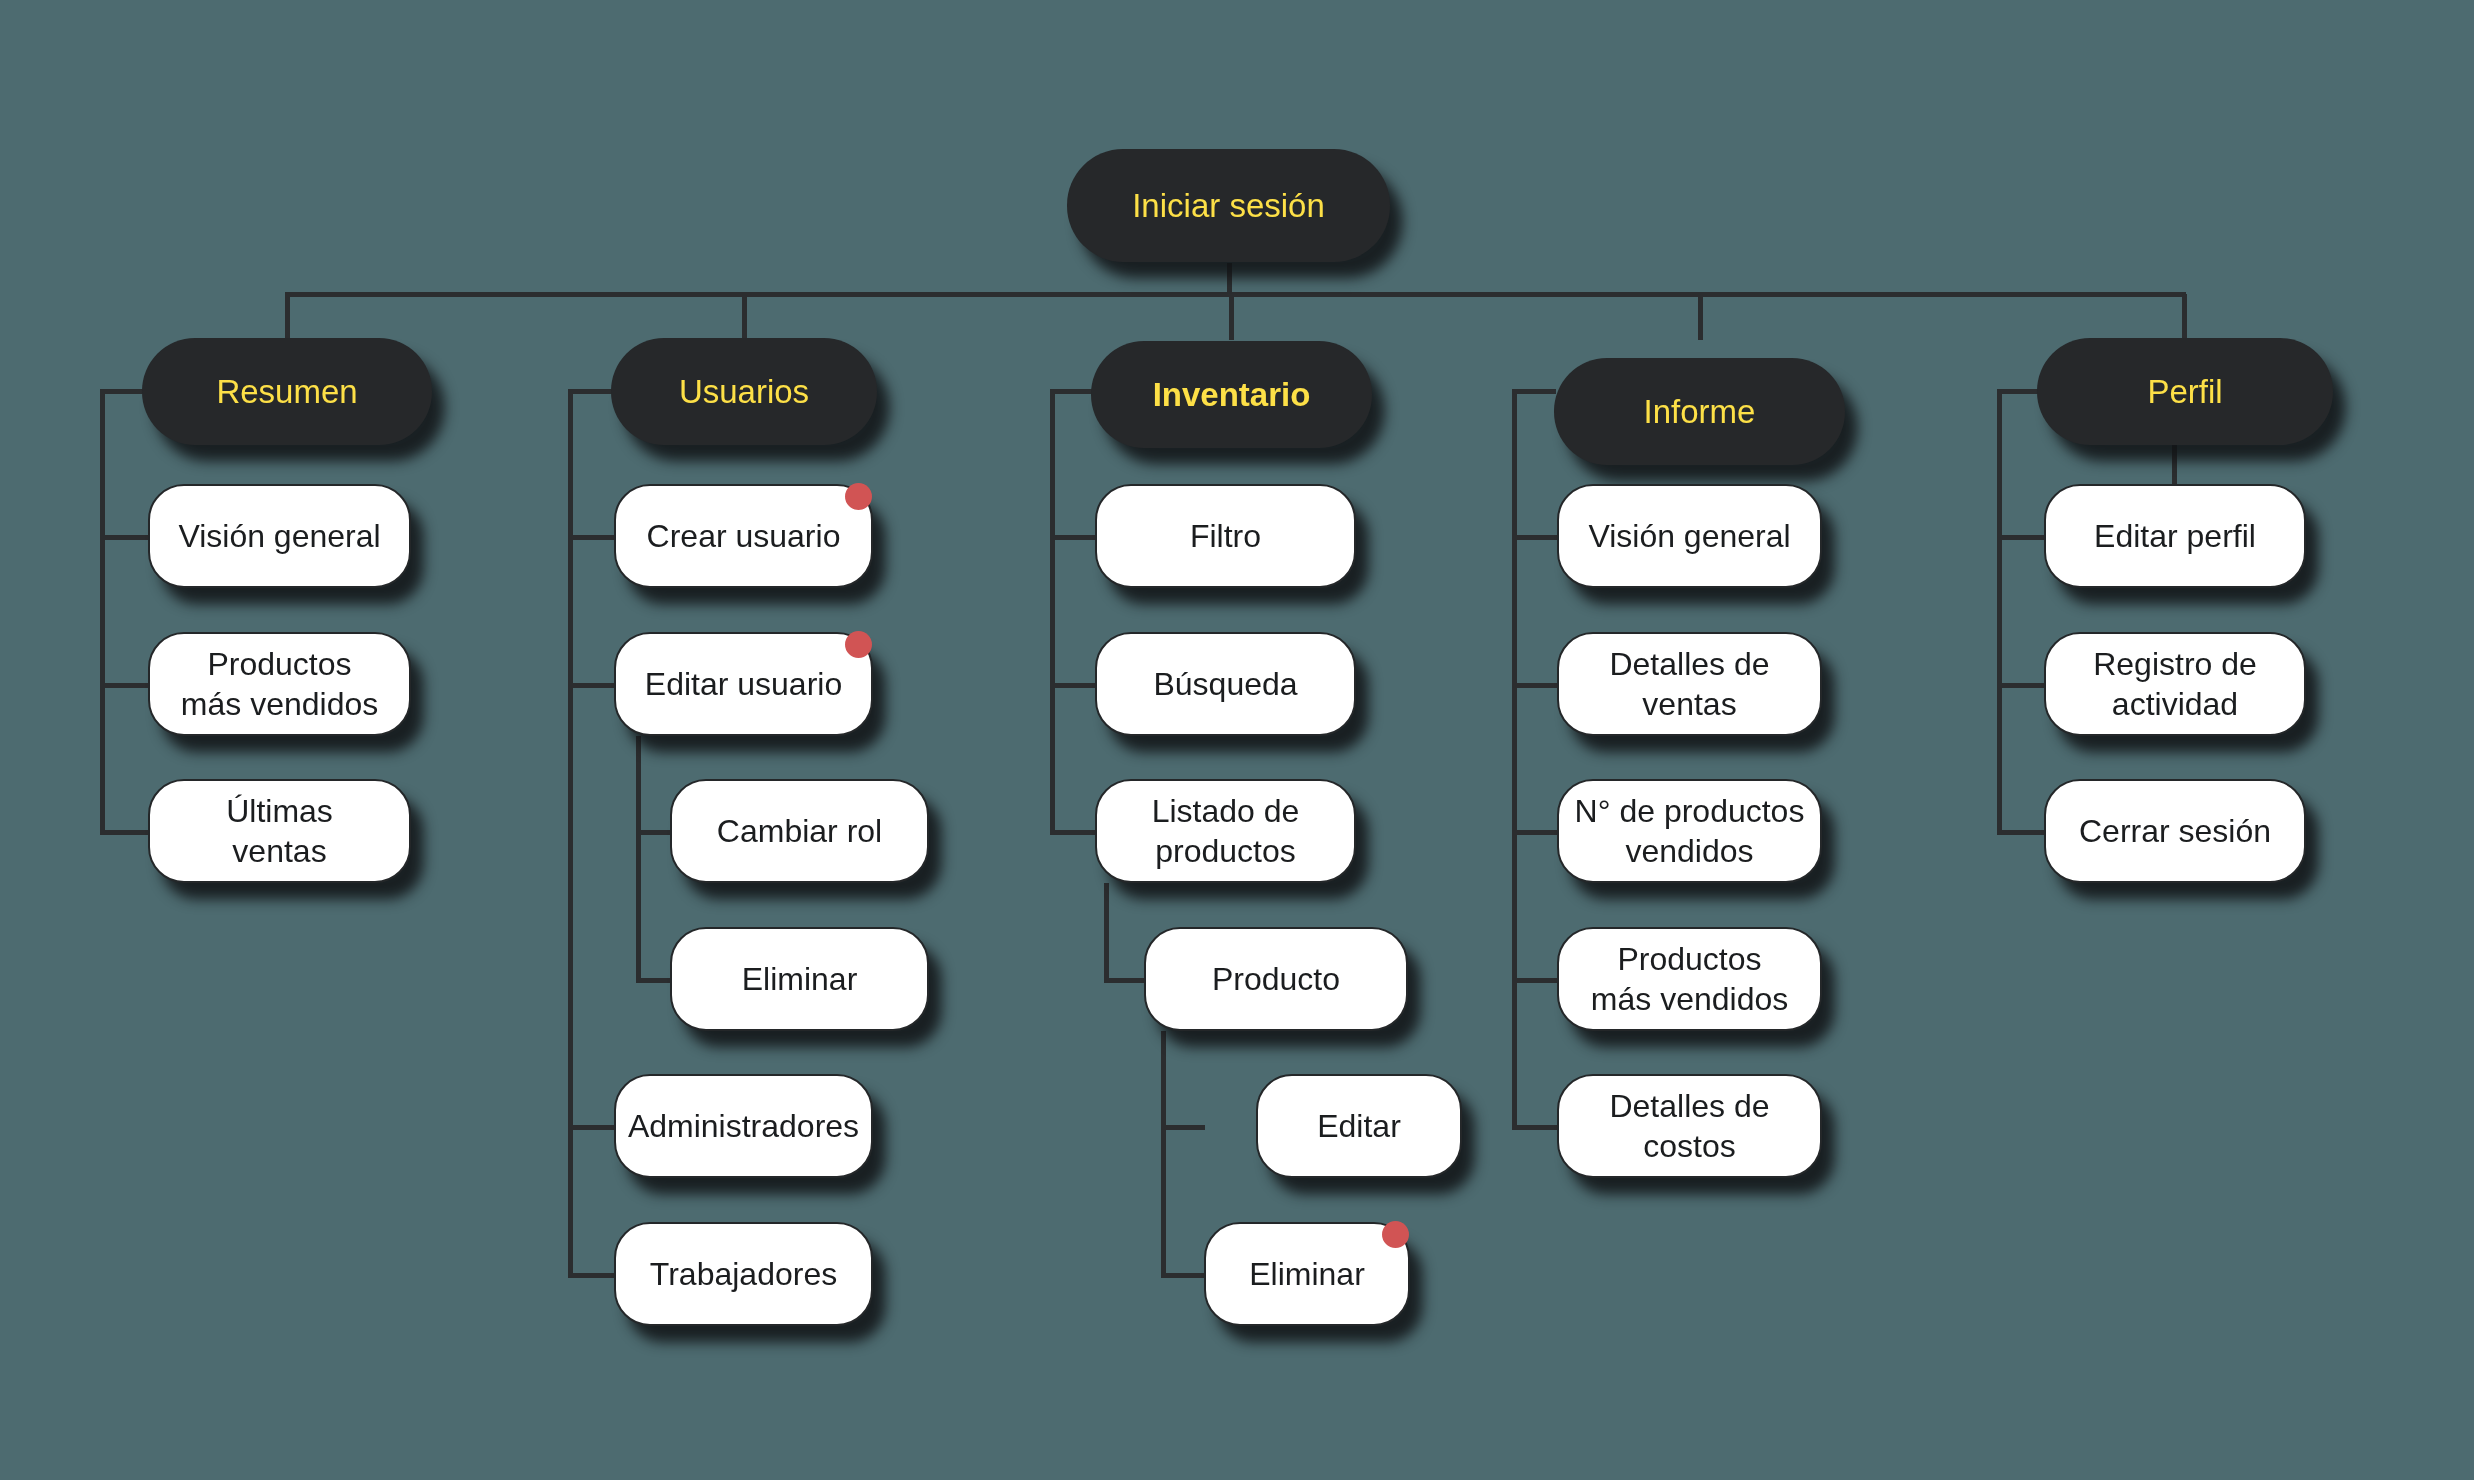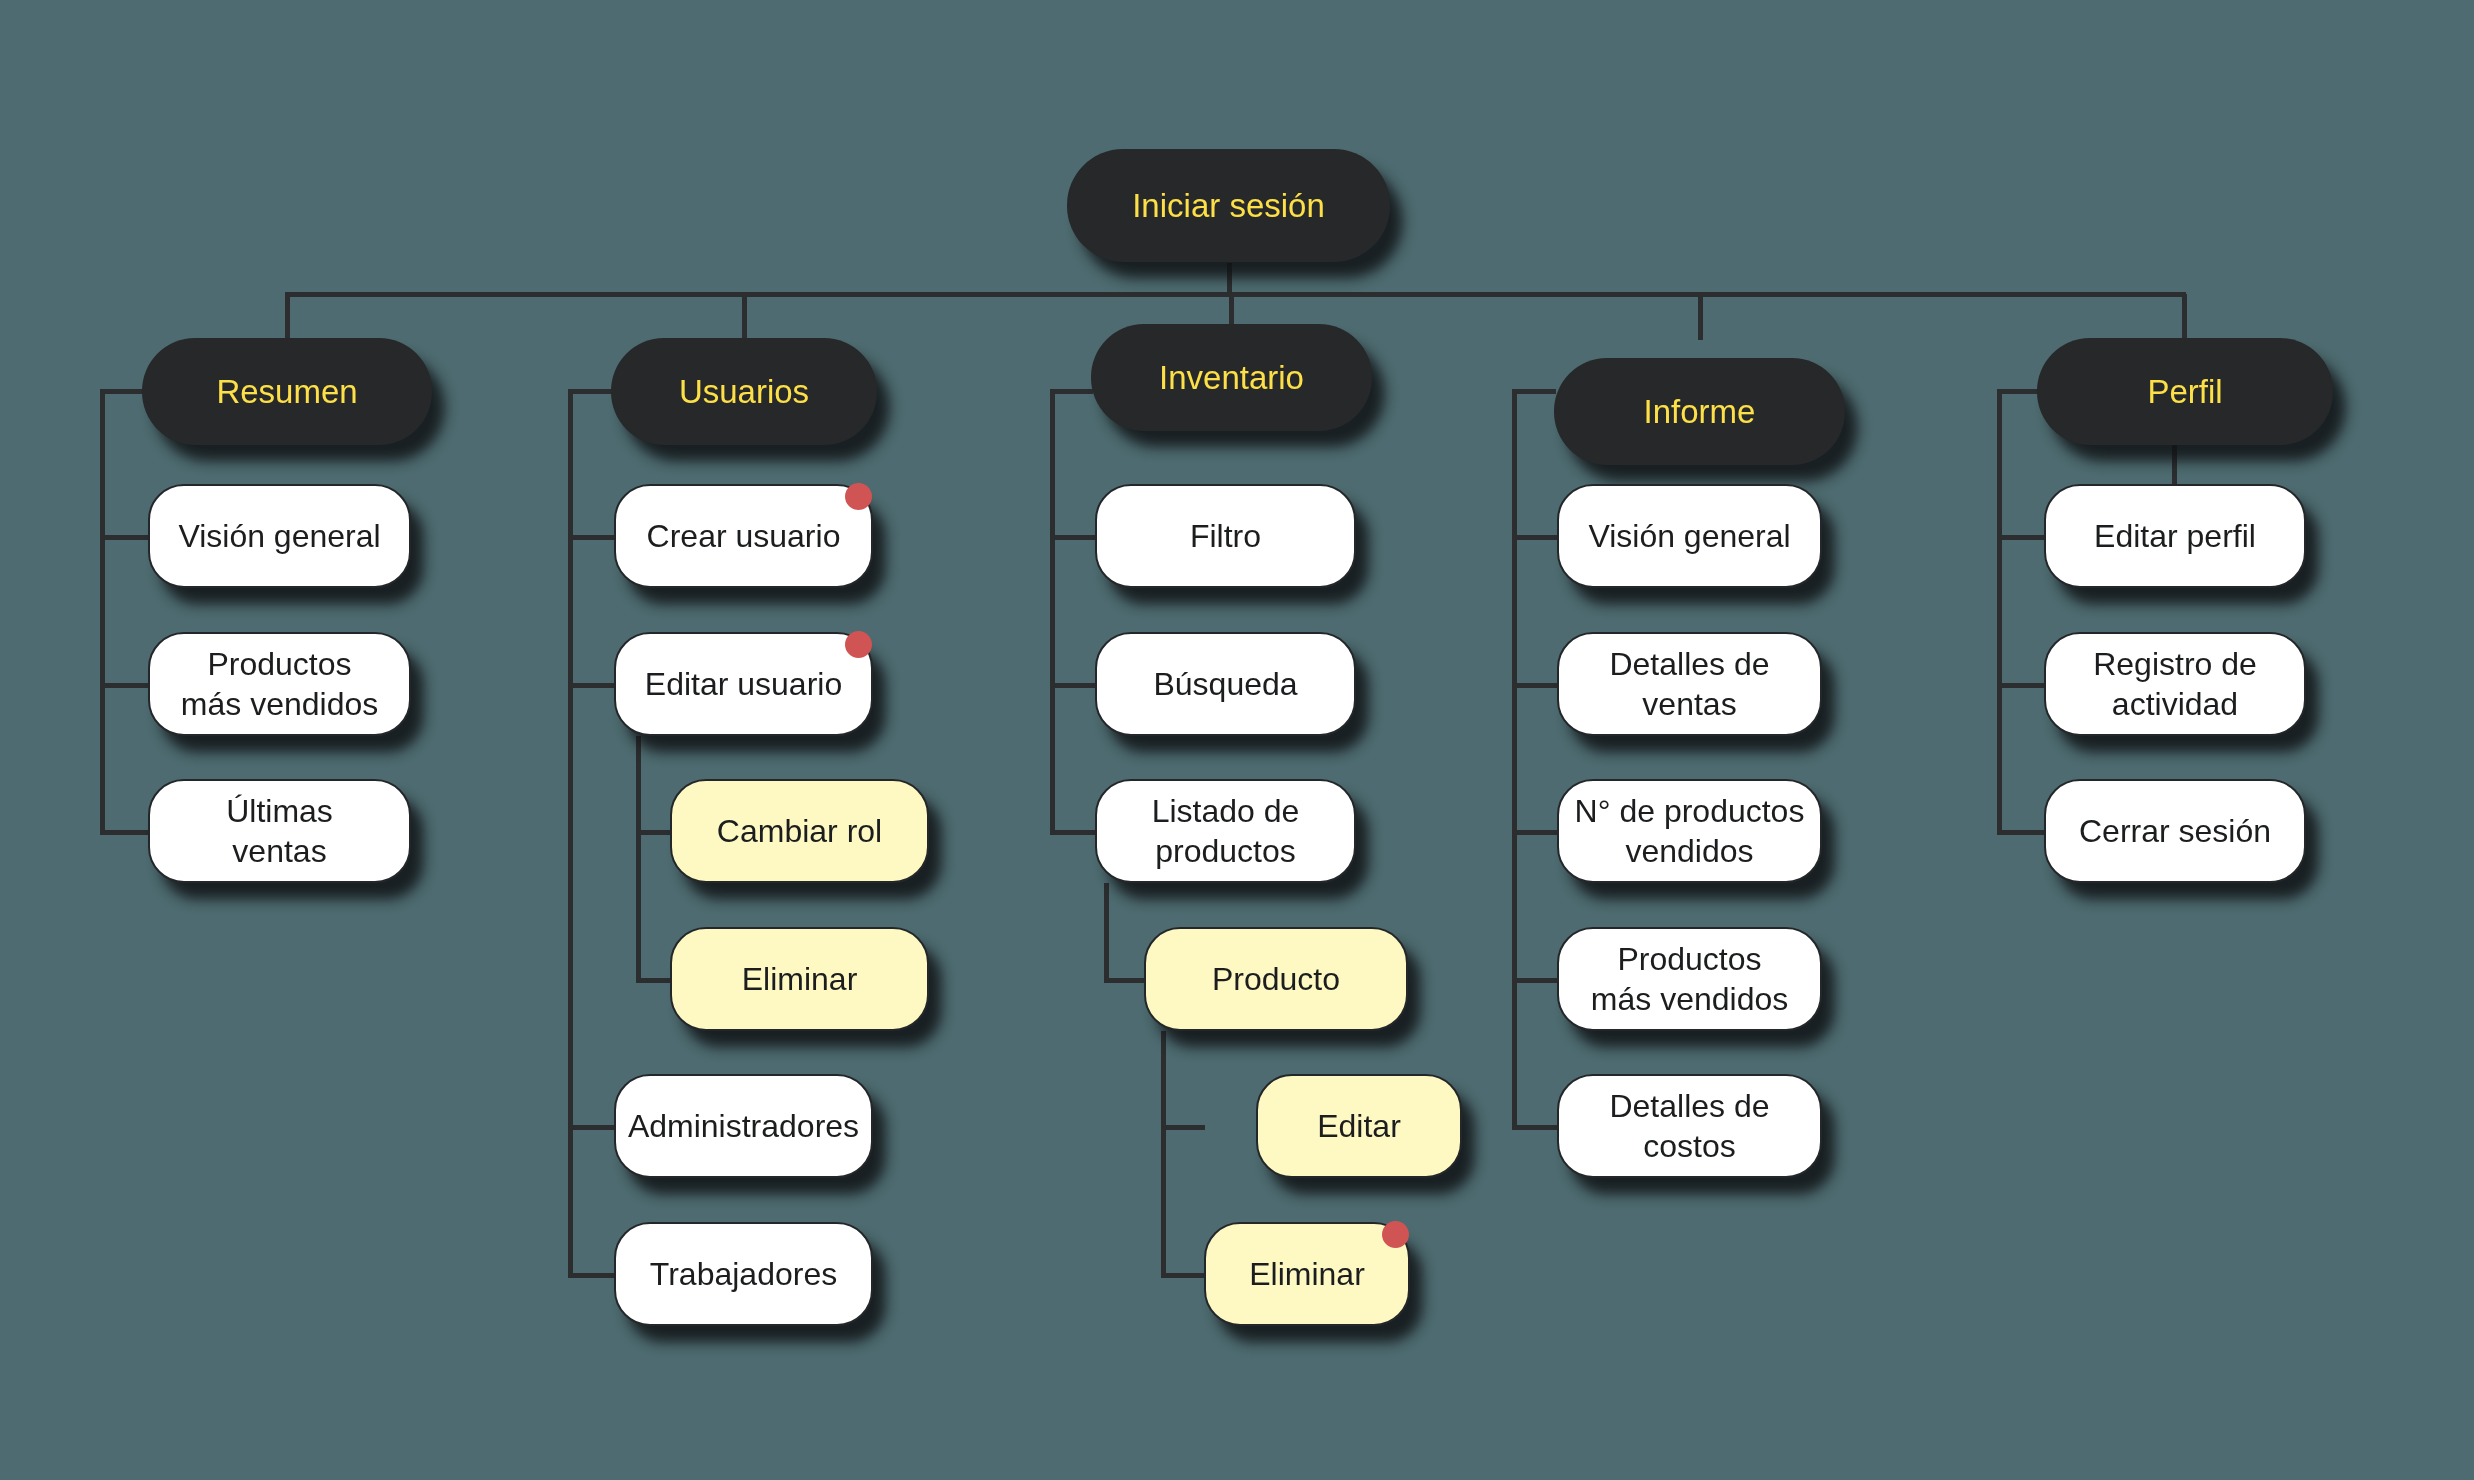--- a/index.html
+++ b/index.html
@@ -46,21 +46,21 @@
     font-size: 33px;
   }
   .node.light {
     background: #ffffff;
     border: 2.7px solid #242729;
     color: #1b1d1f;
     border-radius: 36px;
     font-size: 32px;
   }
   .node.sublight {
-    background: #fef9c3;
+    background: #ffffff;
     border: 2.7px solid #242729;
     color: #1b1d1f;
     border-radius: 36px;
     font-size: 32px;
   }
   .badge {
     position: absolute;
     top: -2.7px;
     right: -0.9px;
     width: 27px;
@@ -151,21 +151,21 @@
     </div>
     <div class="node sublight" style="left: 670px; top: 927px; width: 259px; height: 104px;">
       <div class="ln">Eliminar</div>
     </div>
     <div class="node light" style="left: 614px; top: 1074px; width: 259px; height: 104px;">
       <div class="ln">Administradores</div>
     </div>
     <div class="node light" style="left: 614px; top: 1222px; width: 259px; height: 104px;">
       <div class="ln">Trabajadores</div>
     </div>
-    <div class="node dark" style="left: 1091px; top: 324px; width: 281px; height: 107px;">
+    <div class="node dark" style="left: 1091px; top: 341px; width: 281px; height: 107px; font-weight: bold;">
       <div class="ln">Inventario</div>
     </div>
     <div class="node light" style="left: 1095px; top: 484px; width: 261px; height: 104px;">
       <div class="ln">Filtro</div>
     </div>
     <div class="node light" style="left: 1095px; top: 632px; width: 261px; height: 104px;">
       <div class="ln">Búsqueda</div>
     </div>
     <div class="node light" style="left: 1095px; top: 779px; width: 261px; height: 104px;">
       <div class="ln">Listado de</div>

